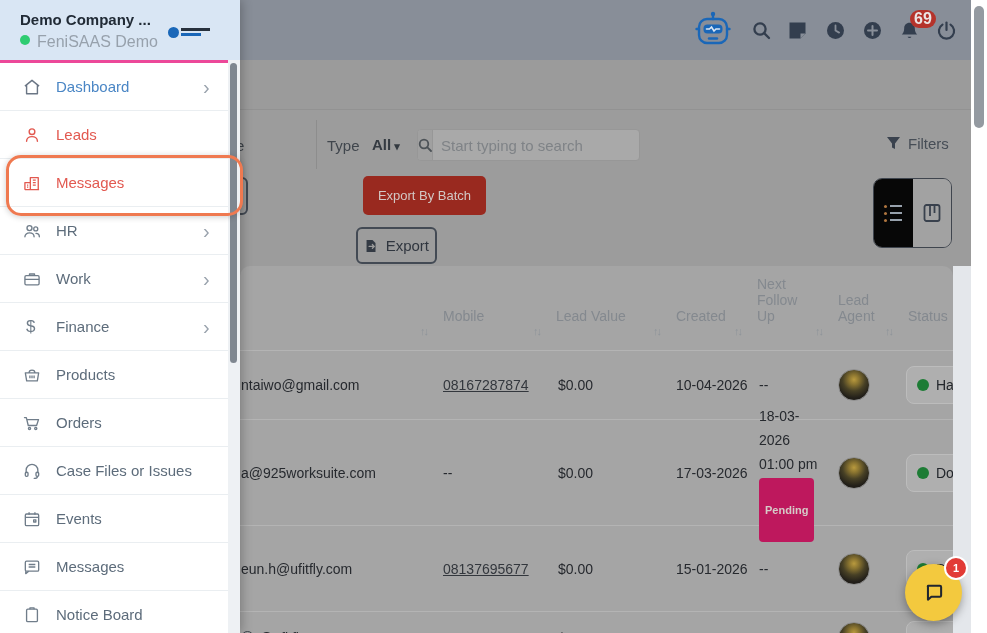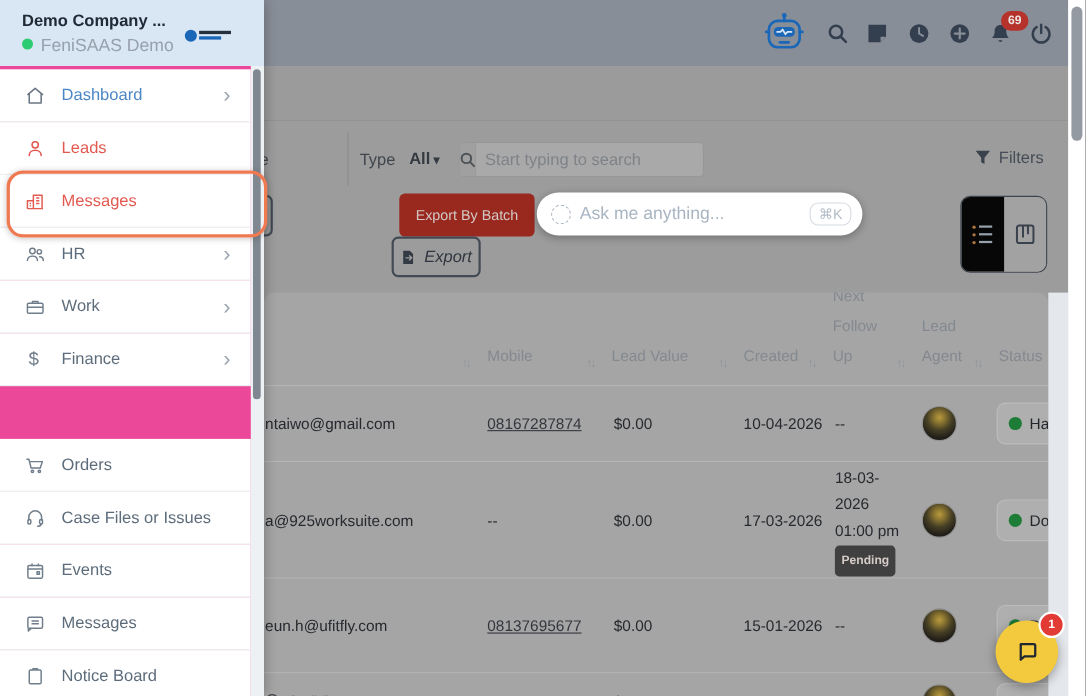--- a/index.html
+++ b/index.html
@@ -6,21 +6,21 @@
   #app{position:relative;width:987px;height:633px;overflow:hidden;
        font-family:"Liberation Sans",sans-serif;background:#9c9c9c;}
   .abs{position:absolute;}
 
   
   #topbar{left:0;top:0;width:987px;height:60px;background:#888e98;}
   .topicon{top:21px;width:19px;height:19px;color:#333e4e;}
   .topicon svg{display:block;width:19px;height:19px;}
   #robot-wrap{left:692px;top:9px;width:42px;height:42px;}
   #notif-badge{left:910px;top:10px;min-width:17px;height:18px;background:#b5332b;
-    border-radius:9px;color:#ece5e4;font-size:11px;font-weight:bold;line-height:18px;
+    border-radius:9px;color:#ece5e4;font-size:16px;font-weight:bold;line-height:18px;
     text-align:center;padding:0 4px;}
 
   #filterbar{left:0;top:60px;width:971px;height:50px;background:#9b9b9b;
     border-bottom:1px solid #929292;box-sizing:border-box;}
   #cut-fragment{left:236px;top:77px;font-size:15px;color:#3c4249;}
   #fb-sep{left:316px;top:60px;width:1px;height:49px;background:#8d8d8d;}
   #type-label{left:327px;top:77px;font-size:15px;color:#40464d;}
   #type-select{left:372px;top:76px;font-size:15px;font-weight:bold;color:#343a41;cursor:pointer;}
   #type-select .caret{font-size:11px;margin-left:3px;}
   #fb-search{left:417px;top:69px;width:223px;height:32px;background:#a9a9a9;
@@ -35,21 +35,21 @@
 
   
   .btn-outline{border:2px solid #434a54;border-radius:6px;background:transparent;
     color:#30363f;font-size:15px;display:flex;align-items:center;justify-content:center;
     gap:8px;box-sizing:border-box;cursor:pointer;font-family:"Liberation Sans",sans-serif;}
   #btn-cut{left:210px;top:177px;width:38px;height:38px;}
   #btn-import{left:261px;top:177px;width:81px;height:38px;}
   #btn-export-batch{left:363px;top:176px;width:123px;height:39px;background:#99291f;
     border:none;border-radius:5px;color:#d3c8c5;font-size:13px;display:flex;align-items:center;
     justify-content:center;cursor:pointer;font-family:"Liberation Sans",sans-serif;text-align:center;}
-  #btn-export{left:356px;top:215px;width:81px;height:37px;font-style:italic;}
+  #btn-export{left:356px;top:227px;width:81px;height:37px;}
   #ask-pill{left:488px;top:175px;width:296px;height:39px;background:#ffffff;border-radius:20px;
     box-shadow:0 2px 8px rgba(0,0,0,.3);display:flex;align-items:center;padding:0 10px 0 13px;
     box-sizing:border-box;}
   #ask-spinner{width:16px;height:16px;border:1.6px dashed #a9b4c0;border-radius:50%;flex:none;}
   #ask-pill input{flex:1;border:0;outline:none;background:transparent;font-size:16px;
     color:#55606c;padding:0 8px;font-family:"Liberation Sans",sans-serif;min-width:0;}
   #ask-pill input::placeholder{color:#a9b5c2;opacity:1;}
   #ask-shortcut{flex:none;border:1.5px solid #d6dbe1;border-radius:8px;color:#b3bdc7;
     font-size:13px;padding:2px 7px;}
   #view-toggle{left:873px;top:178px;width:79px;height:70px;border:1.5px solid #3f454e;
@@ -59,33 +59,33 @@
   #vt-kanban{background:#a2a2a2;}
   .list-glyph{display:flex;flex-direction:column;gap:4px;}
   .list-glyph i{display:flex;align-items:center;gap:3px;}
   .list-glyph b{width:3px;height:3px;border-radius:50%;background:#b0763f;}
   .list-glyph s{width:12px;height:2px;background:#97a1ac;}
 
   
   #card{left:240px;top:266px;width:713px;height:367px;background:#a5a5a5;
     border-radius:10px 10px 0 0;overflow:hidden;}
   #thead{position:relative;height:84px;border-bottom:1px solid #b4b4b4;}
-  .hcol{position:absolute;bottom:13px;font-size:14px;color:#84898f;line-height:27px;}
+  .hcol{position:absolute;bottom:26px;font-size:14px;color:#84898f;line-height:16px;}
   .harr{position:absolute;bottom:13px;font-size:11px;color:#8f949a;letter-spacing:-2px;}
   .row{position:relative;border-bottom:1px solid #b4b4b4;}
   #row-0{height:68px;} #row-1{height:105px;} #row-2{height:85px;} #row-3{height:60px;border-bottom:none;}
   .cell{position:absolute;top:50%;transform:translateY(-50%);font-size:14px;color:#26292e;white-space:nowrap;}
   .c-email{left:1px;}
   .c-mobile{left:203px;}
   .c-mobile.link{text-decoration:underline;color:#33373d;cursor:pointer;}
   .c-value{left:318px;}
   .c-created{left:436px;}
   .c-follow{left:519px;width:64px;white-space:normal;line-height:24px;}
-  .badge-pending{display:inline-block;background:#404040;color:#d6cbc8;font-size:11px;
-    font-weight:bold;border-radius:4px;padding:2px 6px;margin-top:2px;}
+  .badge-pending{display:inline-block;background:#be185d;color:#d6cbc8;font-size:11px;
+    font-weight:bold;border-radius:4px;padding:20px 6px;margin-top:2px;}
   .avatar{position:absolute;left:598px;top:50%;transform:translateY(-50%);width:30px;height:30px;
     border-radius:50%;border:1px solid #8f8f8f;
     background:radial-gradient(circle at 50% 32%,#b99a3e 0%,#8a7430 20%,#474025 45%,#23201a 72%,#14120e 100%);}
   .status-box{position:absolute;left:666px;top:50%;transform:translateY(-50%);width:84px;height:38px;
     background:#afafaf;border:1px solid #bcbcbc;border-radius:8px;display:flex;align-items:center;
     padding-left:10px;gap:7px;box-sizing:border-box;}
   .status-dot{width:12px;height:12px;border-radius:50%;background:#1d7c35;flex:none;}
   .status-box span{font-size:14px;color:#23272c;}
   .mini-circle{display:inline-block;width:11px;height:11px;border:1.4px solid #3c4249;
     border-radius:50%;vertical-align:-1px;margin-right:5px;}
@@ -218,25 +218,20 @@
   </button>
 
   <button id="btn-export" class="abs btn-outline">
     <svg width="16" height="16" viewBox="0 0 16 16">
       <path d="M3 1h7l3.5 3.5V15H3z" fill="#333a44"></path>
       <path d="M6 8.5h6M9.8 6.3 12 8.5l-2.2 2.2" stroke="#9c9c9c" stroke-width="1.5" fill="none" stroke-linecap="round"></path>
     </svg>
     <span>Export</span>
   </button>
 
-  <div id="ask-pill" class="abs">
-    <span id="ask-spinner"></span>
-    <input type="text" placeholder="Ask me anything..." style="">
-    <span id="ask-shortcut">⌘K</span>
-  </div>
 
   <div id="view-toggle" class="abs">
     <div class="half" id="vt-list">
       <span class="list-glyph">
         <i>
             <b></b>
             <s></s>
           </i>
           <i>
             <b></b>
@@ -395,20 +390,29 @@
       <span class="lbl">Work</span>
       <span class="chev">›</span>
     </div>
 
     <div class="sb-item" style="top:303px">
       <span class="ic ic-dollar" style="left:26px">$</span>
       <span class="lbl">Finance</span>
       <span class="chev">›</span>
     </div>
 
+    <div class="sb-item" style="top:351px">
+      <span class="ic">
+        <svg viewBox="0 0 24 24" fill="none" stroke="currentColor" stroke-width="1.6" stroke-linejoin="round">
+          <path d="M4 9.5h16l-1.6 9.5H5.6z"></path>
+            <path d="M8.5 9.5C8.5 5 15.5 5 15.5 9.5M9.5 12.5v3.5M14.5 12.5v3.5M12 12.5v3.5"></path>
+          </svg>
+        </span>
+      <span class="lbl">Products</span>
+    </div>
 
     <div class="sb-item" style="top:399px">
       <span class="ic">
         <svg viewBox="0 0 24 24" fill="none" stroke="currentColor" stroke-width="1.6" stroke-linecap="round" stroke-linejoin="round">
           <path d="M3 5.5h2.2L7.5 15h10L19.8 8H7"></path>
             <circle cx="9" cy="18.6" r="1.3"></circle>
             <circle cx="16.5" cy="18.6" r="1.3"></circle>
           </svg>
         </span>
       <span class="lbl">Orders</span>

